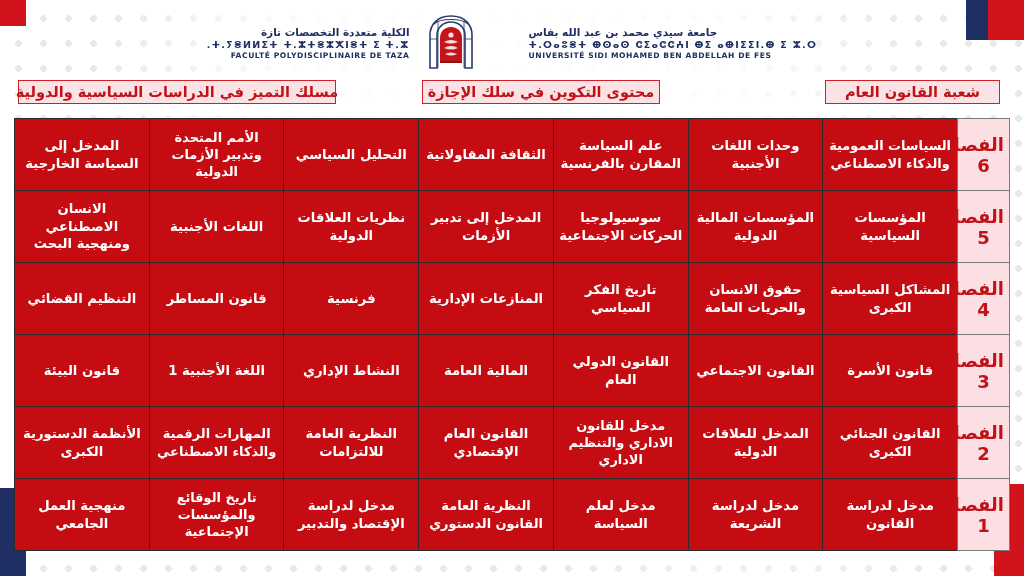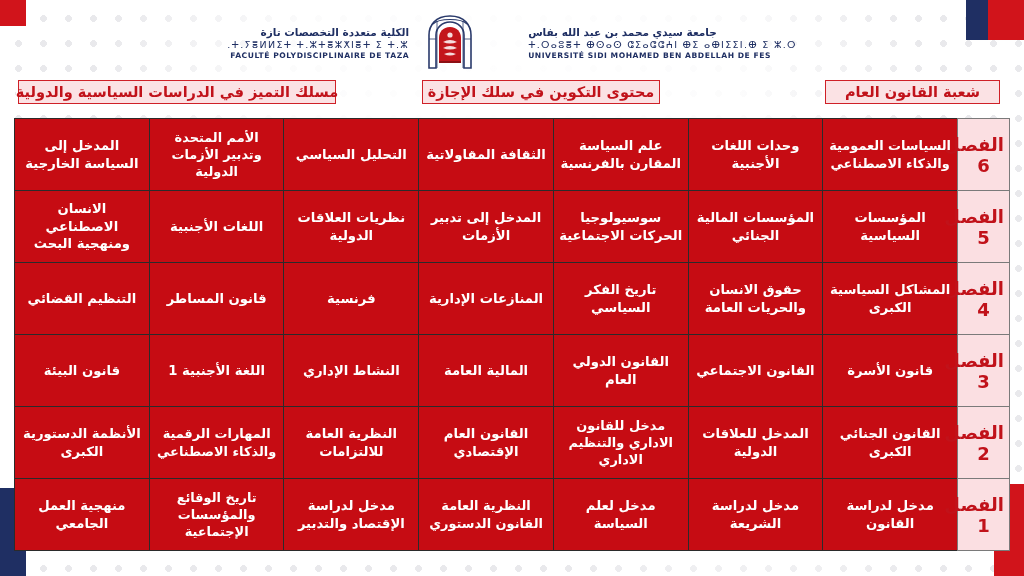--- a/index.html
+++ b/index.html
@@ -60,21 +60,21 @@
     line-height: 1.25;
     color: #1f2f63;
   }
   .hdr-block.right-side { align-items: flex-end; padding-left: 8px; margin-left: 37px; }
   .hdr-block.left-side { align-items: flex-start; padding-right: 8px; }
   .hdr-ar {
     font-size: 10.5px; font-weight: 700; letter-spacing: 1.2px;
     color: #1f2f63; white-space: nowrap;
   }
   .hdr-tif {
-    font-size: 9.5px; font-weight: 400; letter-spacing: 1.3px;
+    font-size: 9.5px; font-weight: 700; letter-spacing: 1.3px;
     color: #1f2f63; white-space: nowrap;
     font-family: "DejaVu Sans", sans-serif;
   }
   .hdr-fr {
     font-size: 7.6px; font-weight: 700; letter-spacing: 0.55px;
     color: #1f2f63; white-space: nowrap;
   }
   .logo-mark {
     position: relative; width: 54px; height: 56px; flex: 0 0 54px;
     margin: 0 6px;
@@ -193,21 +193,21 @@
           <td class="course">وحدات اللغات الأجنبية</td>
           <td class="course">علم السياسة المقارن بالفرنسية</td>
           <td class="course">الثقافة المقاولاتية</td>
           <td class="course">التحليل السياسي</td>
           <td class="course wide">الأمم المتحدة وتدبير الأزمات الدولية</td>
           <td class="course">المدخل إلى السياسة الخارجية</td>
         </tr>
         <tr>
           <td class="sem">الفصل 5</td>
           <td class="course">المؤسسات السياسية</td>
-          <td class="course">المؤسسات المالية الجنائي</td>
+          <td class="course">المؤسسات المالية الدولية</td>
           <td class="course">سوسيولوجيا الحركات الاجتماعية</td>
           <td class="course">المدخل إلى تدبير الأزمات</td>
           <td class="course">نظريات العلاقات الدولية</td>
           <td class="course">اللغات الأجنبية</td>
           <td class="course">الانسان الاصطناعي ومنهجية البحث</td>
         </tr>
         <tr>
           <td class="sem">الفصل 4</td>
           <td class="course">المشاكل السياسية الكبرى</td>
           <td class="course">حقوق الانسان والحريات العامة</td>

